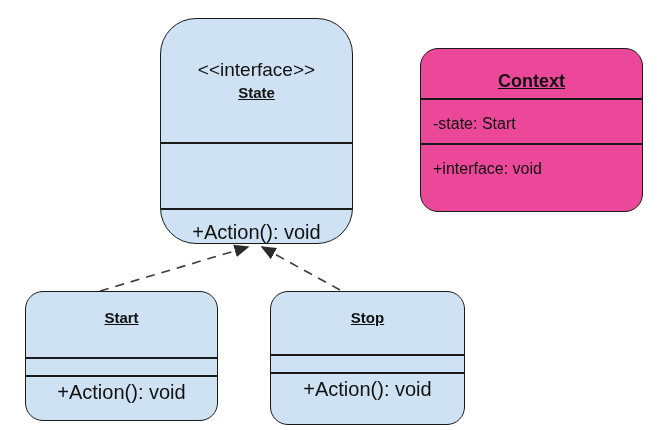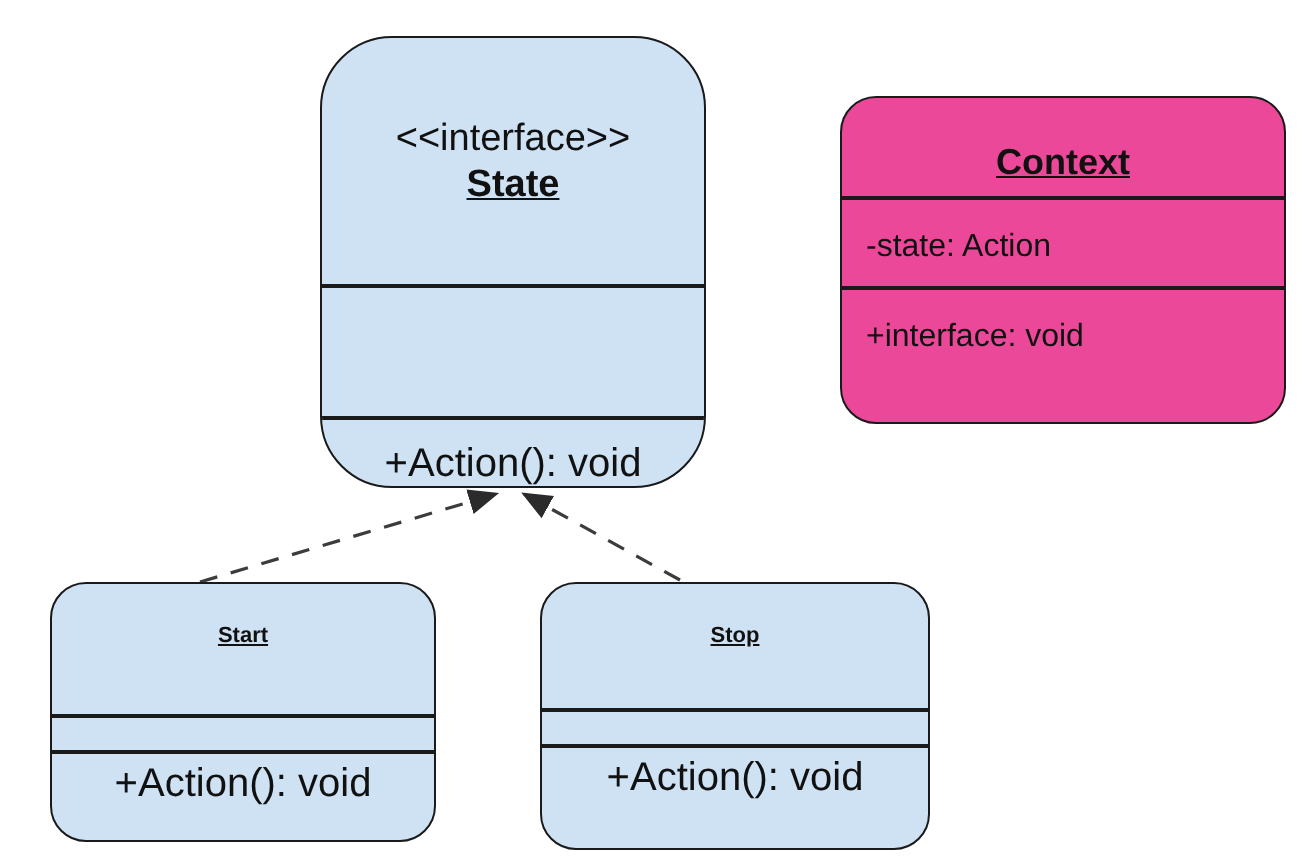--- a/index.html
+++ b/index.html
@@ -46,21 +46,21 @@
 
   
   .box-state {
     left: 160px; top: 18px;
     width: 193px; height: 226px;
     border-radius: 36px;
     gap: 24px;
   }
   .box-state .sec-name { height: 105px; justify-content: flex-end; padding-bottom: 13px; }
   .box-state .stereotype { font-size: 19px; line-height: 23px; }
-  .box-state .uml-name { font-size: 19px; line-height: 24px; }
+  .box-state .uml-name { font-size: 15px; line-height: 24px; }
   .box-state .sec-attrs { height: 45px; }
   .box-state .sec-methods { padding-top: 11px; align-items: center; }
   .box-state .method { font-size: 20px; line-height: 22px; }
 
   
   .box-context {
     left: 420px; top: 48px;
     width: 223px; height: 164px;
     border-radius: 18px;
   }
@@ -77,21 +77,21 @@
     width: 193px; height: 130px;
     border-radius: 18px;
   }
   .box-stop {
     left: 270px; top: 291px;
     width: 195px; height: 134px;
     border-radius: 18px;
   }
   .box-start .sec-name { height: 65px; padding-top: 15px; }
   .box-stop  .sec-name { height: 62px; padding-top: 15px; }
-  .box-start .uml-name, .box-stop .uml-name { font-size: 11px; line-height: 22px; }
+  .box-start .uml-name, .box-stop .uml-name { font-size: 15px; line-height: 22px; }
   .box-start .sec-attrs { height: 18px; }
   .box-stop  .sec-attrs { height: 18px; }
   .box-start .sec-methods, .box-stop .sec-methods { padding-top: 3px; align-items: center; }
   .box-start .method, .box-stop .method { font-size: 20px; line-height: 24px; }
 </style>
 </head>
 <body>
 
 <div class="canvas">
 
@@ -114,21 +114,21 @@
     <div class="sec sec-methods">
       <div class="method">+Action(): void</div>
     </div>
   </div>
 
   <div class="uml-class box-context" style="background-color: #ec4899; border-color: rgb(26, 26, 26);">
     <div class="sec sec-name">
       <div class="uml-name center-text">Context</div>
     </div>
     <div class="sec sec-attrs">
-      <div class="attr">-state: Action</div>
+      <div class="attr">-state: Start</div>
     </div>
     <div class="sec sec-methods">
       <div class="method">+interface: void</div>
     </div>
   </div>
 
   <div class="uml-class box-start" style="background-color: rgb(207, 226, 243); border-color: rgb(26, 26, 26);">
     <div class="sec sec-name">
       <div class="uml-name center-text">Start</div>
     </div>

